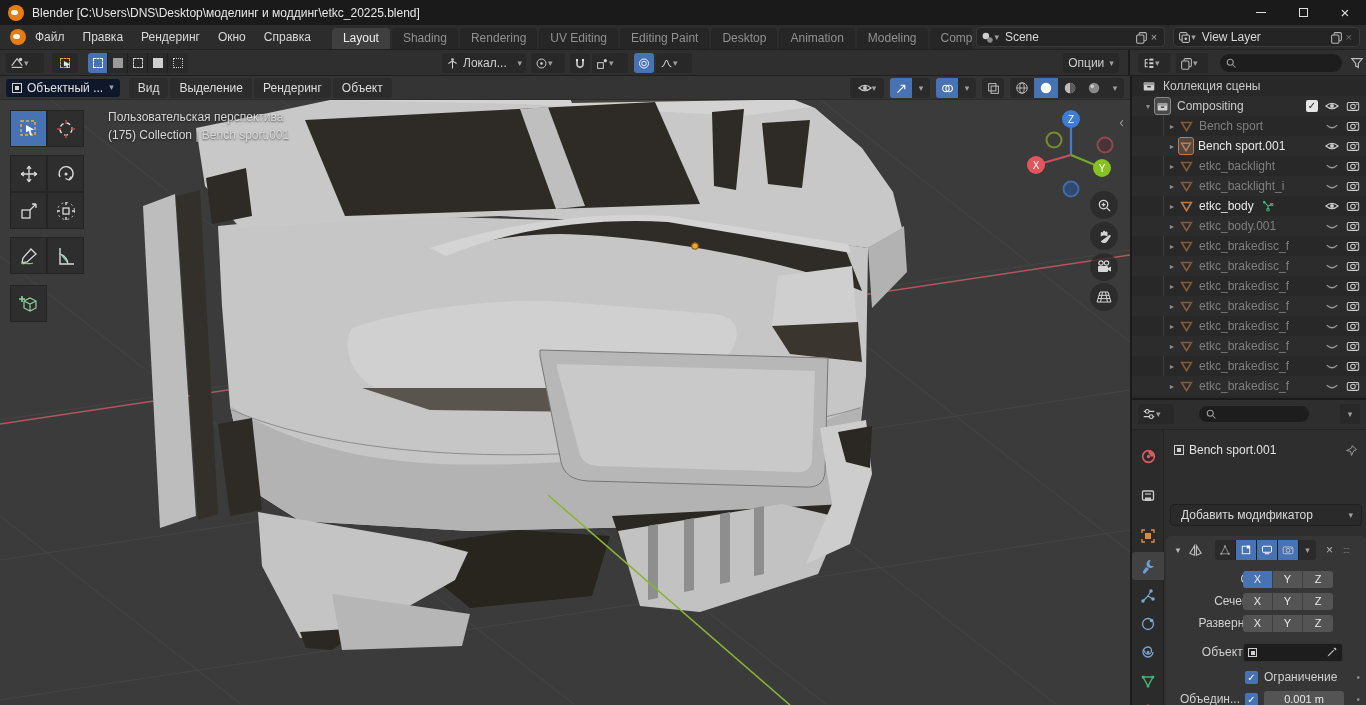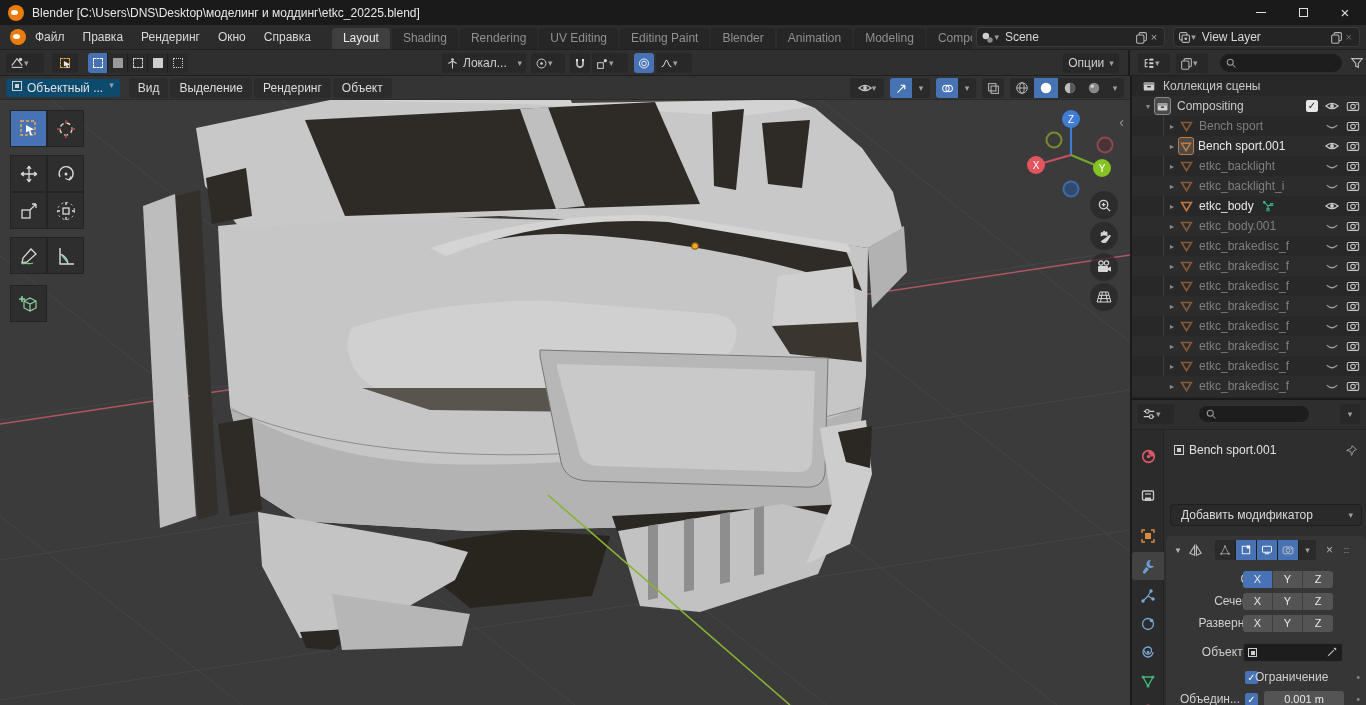--- a/index.html
+++ b/index.html
@@ -40,21 +40,21 @@
   .segbtn:first-child{border-radius:3px 0 0 3px}.segbtn:last-child{border-radius:0 3px 3px 0;border-right:none}
   .segbtn.on{background:var(--accent)}
   .dashsq{width:10px;height:10px;border:1px dashed #cfcfcf}
   .dashsq.sel{border-color:#fff}
   .sqfill{width:10px;height:10px;background:#9a9a9a}
   .vdiv{position:absolute;top:0;width:2px;height:26px;background:#1c1c1c}
   
   #viewport{left:0;top:76px;width:1130px;height:629px;background:var(--vp);overflow:hidden}
   #vpheader{left:0;top:0;width:1130px;height:24px;background:var(--header);border-bottom:1px solid #2a2a2a;display:flex;align-items:center;z-index:5}
   .vpmenu{padding:3px 9px;margin:0 1px;background:#2c2c2c;border-radius:3px;color:#dcdcdc;white-space:nowrap}
-  #modebtn{display:flex;background:#0c4a6e;border-radius:3px;padding:2px 6px;margin-left:6px;margin-right:8px;color:#e0e0e0}
+  #modebtn{display:flex;align-items:center;background:#0f172a;border-radius:3px;padding:2px 6px;margin-left:6px;margin-right:8px;color:#e0e0e0}
   .brsq{width:10px;height:10px;border:1px solid #cfcfcf;position:relative;margin-right:5px}
   .brsq::after{content:"";position:absolute;left:2px;top:2px;width:4px;height:4px;background:#cfcfcf}
   .hdricons{position:absolute;right:6px;top:2px;height:20px;display:flex;align-items:center;z-index:6}
   .hbtn{height:20px;background:#2a2a2a;display:flex;align-items:center;justify-content:center;padding:0 4px}
   .hbtn.on{background:var(--accent)}
   .rnd-l{border-radius:3px 0 0 3px}.rnd-r{border-radius:0 3px 3px 0}.rnd{border-radius:3px}
   .hgap{width:6px}
   #overlaytext{left:108px;top:32px;color:#d8d8d8;text-shadow:0 1px 2px rgba(0,0,0,.6);line-height:18px;z-index:4}
   
   .tool{position:absolute;width:37px;height:37px;background:#2e2e2e;border:1px solid #242424;display:flex;align-items:center;justify-content:center;z-index:4}
@@ -153,21 +153,21 @@
   <span class="menu">Правка</span>
   <span class="menu">Рендеринг</span>
   <span class="menu">Окно</span>
   <span class="menu">Справка</span>
   <div class="wstabs" style="width:652px">
     <span class="wstab active">Layout</span>
     <span class="wstab">Shading</span>
     <span class="wstab">Rendering</span>
     <span class="wstab">UV Editing</span>
     <span class="wstab">Editing Paint</span>
-    <span class="wstab">Blender</span>
+    <span class="wstab">Desktop</span>
     <span class="wstab">Animation</span>
     <span class="wstab">Modeling</span>
     <span class="wstab">Compositing</span>
 
   </div>
   <div class="idpill" style="width:192px;margin-left:4px">
     <svg class="ic" width="13" height="13" viewBox="0 0 16 16">
         <circle cx="6" cy="6" r="4" fill="#cfcfcf"></circle>
         <circle cx="11" cy="11" r="3.4" fill="#8a8a8a"></circle>
       </svg>
@@ -423,20 +423,24 @@
       <svg class="ic" width="14" height="14" viewBox="0 0 16 16">
           <circle cx="8" cy="8" r="6" fill="#888"></circle>
           <circle cx="6" cy="6" r="2" fill="#cfcfcf"></circle>
         </svg>
     </div>
     <div class="hbtn rnd-r" style="width:18px">
         <span class="chev">▾</span>
       </div>
   </div>
 
+  <div id="overlaytext" class="abs">
+    <div>Пользовательская перспектива</div>
+    <div>(175) Collection | Bench sport.001</div>
+  </div>
 
   <div class="tool on" style="left:10px;top:34px">
     <svg width="20" height="20" viewBox="0 0 20 20">
         <rect x="2" y="2" width="14" height="14" fill="none" stroke="#f0b04a" stroke-width="1.4" stroke-dasharray="3 2"></rect>
         <path d="M7 6 L15 10.5 L11.5 11.5 L13 16 L10.8 16 L10 11.8 L7 13.5Z" fill="#fff"></path>
       </svg>
   </div>
   <div class="tool" style="left:47px;top:34px">
     <svg width="20" height="20" viewBox="0 0 20 20">
         <circle cx="10" cy="10" r="6" fill="none" stroke="#d9d9d9" stroke-width="1.4" stroke-dasharray="4 3"></circle>
@@ -960,21 +964,21 @@
           <span class="brsq" style="width:9px;height:9px"></span>
           <svg class="abs" style="right:4px" width="12" height="12" viewBox="0 0 16 16">
               <path d="M2 14 L4 13 L11 6 L10 5 L3 12 Z" fill="#c9c9c9"></path>
               <path d="M10 3 L13 6 L14 4 L12 2 Z" fill="#c9c9c9"></path>
             </svg>
         </span>
       </div>
 
       <div class="mrow" style="top:132px">
         <span class="ckb abs" style="left:79px">✓</span>
-        <span class="abs" style="left:89px;color:#cfcfcf">Ограничение</span>
+        <span class="abs" style="left:98px;color:#cfcfcf">Ограничение</span>
         <span class="adot">•</span>
       </div>
 
       <div class="mrow" style="top:154px">
         <span class="mlabel" style="right:126px">Объедин...</span>
         <span class="ckb abs" style="left:79px">✓</span>
         <span class="valfld abs" style="left:98px;width:80px">0.001 m</span>
         <span class="adot">•</span>
       </div>
 

